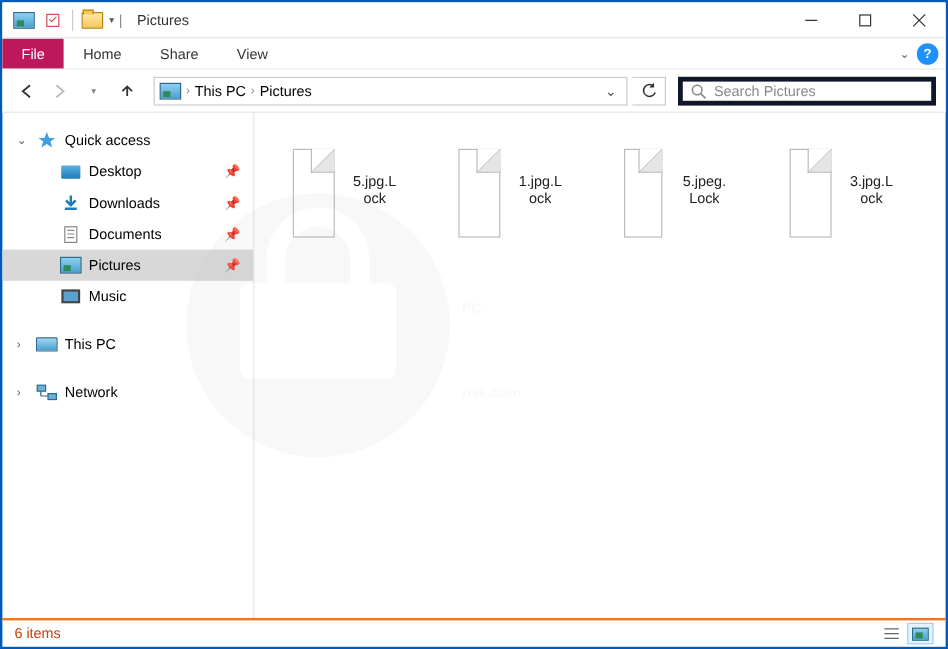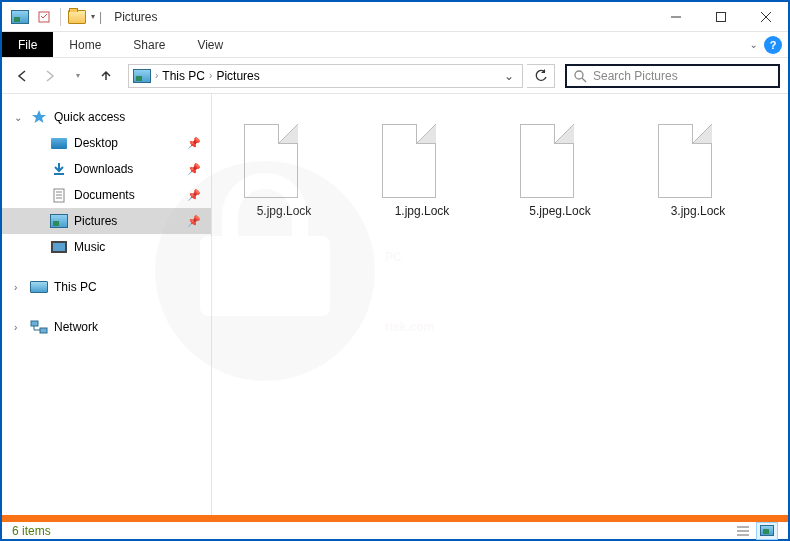--- a/index.html
+++ b/index.html
@@ -11,51 +11,51 @@
 .titlebar .qat{display:flex;align-items:center;height:100%;padding-left:6px;gap:0}
 .qat-item{width:24px;height:24px;display:flex;align-items:center;justify-content:center}
 .qat-sep{width:1px;height:18px;background:#ccc;margin:0 4px}
 .qat-caret{font-size:8px;color:#555;margin-left:2px}
 .title-text{margin-left:8px;color:#333;font-size:12px}
 .title-sep{color:#888;margin:0 4px}
 .win-controls{display:flex;margin-left:auto;height:100%}
 .win-btn{width:45px;height:100%;display:flex;align-items:center;justify-content:center;color:#333}
 .win-btn svg{stroke:#333;stroke-width:1}
 .ribbon{height:26px;background:#fff;border-bottom:1px solid #e5e5e5;display:flex;align-items:stretch}
-.file-tab{background:#000000;color:#fff;padding:12px 16px;display:flex;align-items:center;font-size:12px}
+.file-tab{background:#be185d;color:#fff;padding:12px 16px;display:flex;align-items:center;font-size:12px}
 .r-tab{padding:0 16px;display:flex;align-items:center;color:#333}
 .r-right{margin-left:auto;display:flex;align-items:center;padding-right:6px;gap:6px}
 .r-caret{color:#666;font-size:10px}
 .help{width:18px;height:18px;border-radius:50%;background:#1e90ff;color:#fff;display:flex;align-items:center;justify-content:center;font-size:11px;font-weight:bold}
 .navbar{height:36px;background:#fff;border-bottom:1px solid #e5e5e5;display:flex;align-items:center;padding:0 8px;gap:4px}
 .nav-btn{width:24px;height:24px;display:flex;align-items:center;justify-content:center;color:#999}
 .nav-btn.enabled{color:#333}
 .addr{flex:1;display:flex;align-items:center;height:24px;border:1px solid #ccc;background:#fff;padding:0 4px;margin:0 6px;position:relative}
 .crumb-sep{color:#888;margin:0 4px;font-size:10px}
 .addr-drop{margin-left:auto;color:#555;padding:0 4px}
 .refresh-btn{width:28px;height:24px;border:1px solid #ccc;border-left:none;display:flex;align-items:center;justify-content:center;color:#333;margin-left:-6px;margin-right:6px}
-.search{width:215px;height:24px;border:2px solid #0f172a;display:flex;align-items:center;padding:0 6px;color:#888}
+.search{width:215px;height:24px;border:4px solid #0f172a;display:flex;align-items:center;padding:0 6px;color:#888}
 .search svg{margin-right:6px}
 .body{flex:1;display:flex;overflow:hidden}
 .sidebar{width:210px;border-right:1px solid #e5e5e5;padding:10px 0;overflow:hidden}
 .nav-group{margin-bottom:14px}
 .nav-item{height:26px;display:flex;align-items:center;padding-left:28px;position:relative;gap:6px}
 .nav-item.lvl1{padding-left:48px}
 .nav-item.sel{background:#d8d8d8}
 .nav-item .chev{position:absolute;left:12px;font-size:10px;color:#666}
 .nav-item .pin{margin-left:auto;margin-right:10px;color:#888;font-size:11px}
 .nav-item .ico{width:18px;height:16px;display:flex;align-items:center;justify-content:center;flex-shrink:0}
 .content{flex:1;padding:20px 10px 10px 20px;display:flex;flex-wrap:wrap;align-content:flex-start;gap:14px 34px;overflow:hidden}
-.file{width:104px;display:flex;flex-direction:column;gap:6px;padding:4px}
+.file{width:104px;display:flex;flex-direction:row;align-items:center;gap:6px;padding:4px}
 .file.sel{background:#cce8ff;outline:1px solid #99d1ff}
 .file-ico{width:70px;height:80px;position:relative}
 .file-ico .sheet{position:absolute;inset:6px 8px 0 8px;background:#fff;border:1px solid #bbb}
 .file-ico .fold{position:absolute;top:6px;right:8px;width:20px;height:20px;background:linear-gradient(135deg,#fff 0%,#fff 48%,#bbb 50%,#e5e5e5 52%,#e5e5e5 100%);border-left:1px solid #bbb;border-bottom:1px solid #bbb}
 .file-label{font-size:12px;color:#222;text-align:center;word-break:break-word}
-.status{height:24px;border-top:7px solid #f97316;display:flex;align-items:center;padding:0 10px;font-size:12px;color:#4d7c0f}
+.status{height:24px;border-top:2px solid #f97316;display:flex;align-items:center;padding:0 10px;font-size:12px;color:#c2410c}
 .status .viewbtns{margin-left:auto;display:flex;gap:2px}
 .vb{width:22px;height:18px;border:1px solid transparent;display:flex;align-items:center;justify-content:center}
 .vb.sel{border-color:#99d1ff;background:#e5f3ff}
 
 .ico-folder{width:18px;height:14px;background:linear-gradient(#ffe9a6,#f7c65b);border:1px solid #b8860b;border-radius:1px;position:relative}
 .ico-folder:before{content:"";position:absolute;top:-3px;left:0;width:7px;height:3px;background:#f7c65b;border:1px solid #b8860b;border-bottom:none}
 .ico-pc{width:18px;height:12px;background:linear-gradient(#a0d8f0,#4aa0d0);border:1px solid #2c6a8e;border-radius:1px}
 .ico-pic{width:18px;height:14px;background:linear-gradient(#8ed0f0,#4aa0d0);border:1px solid #2c6a8e;position:relative}
 .ico-pic:after{content:"";position:absolute;left:2px;bottom:1px;width:6px;height:5px;background:#2e8b57}
 </style>

